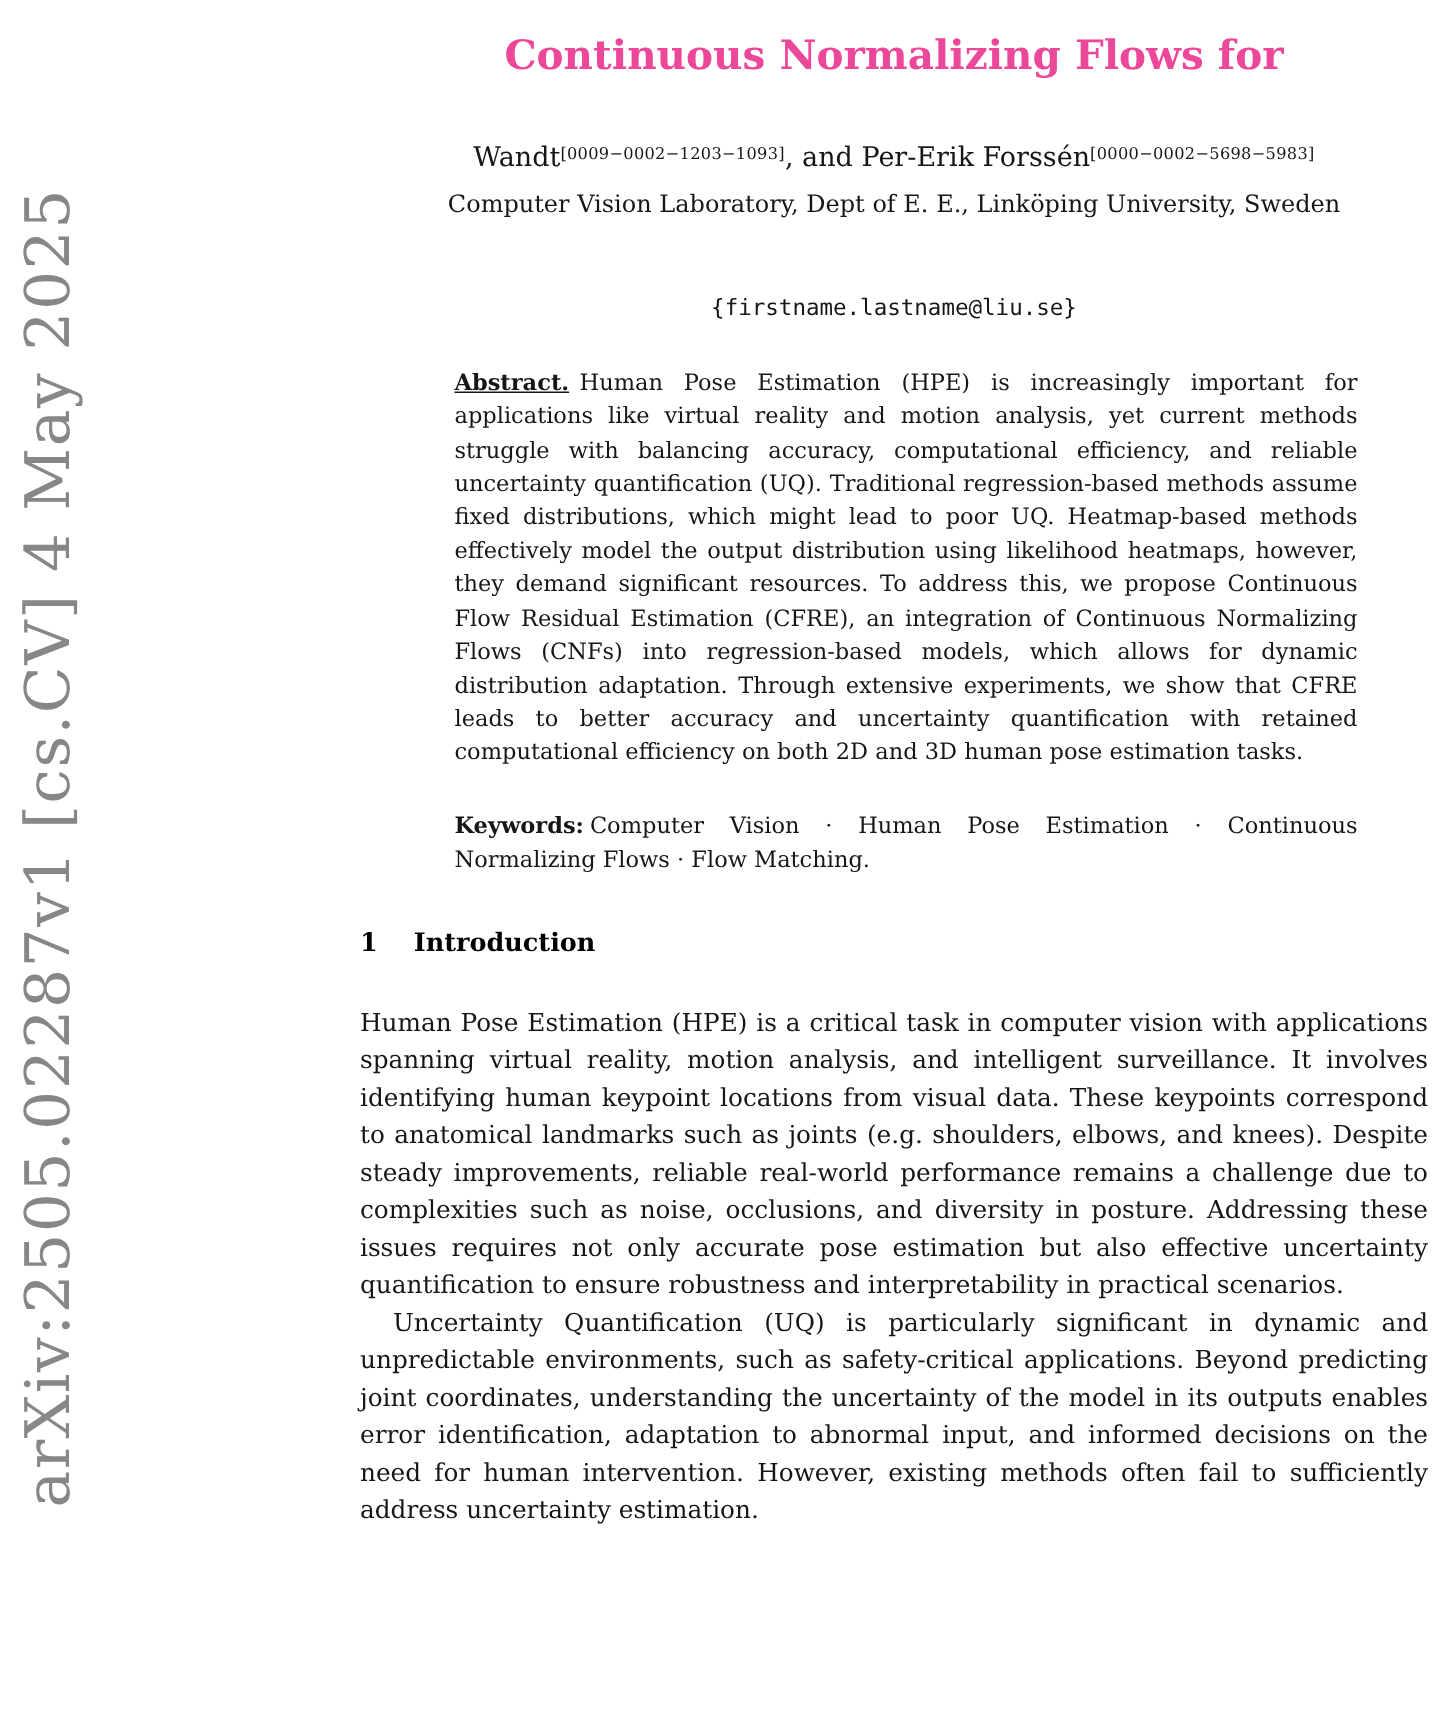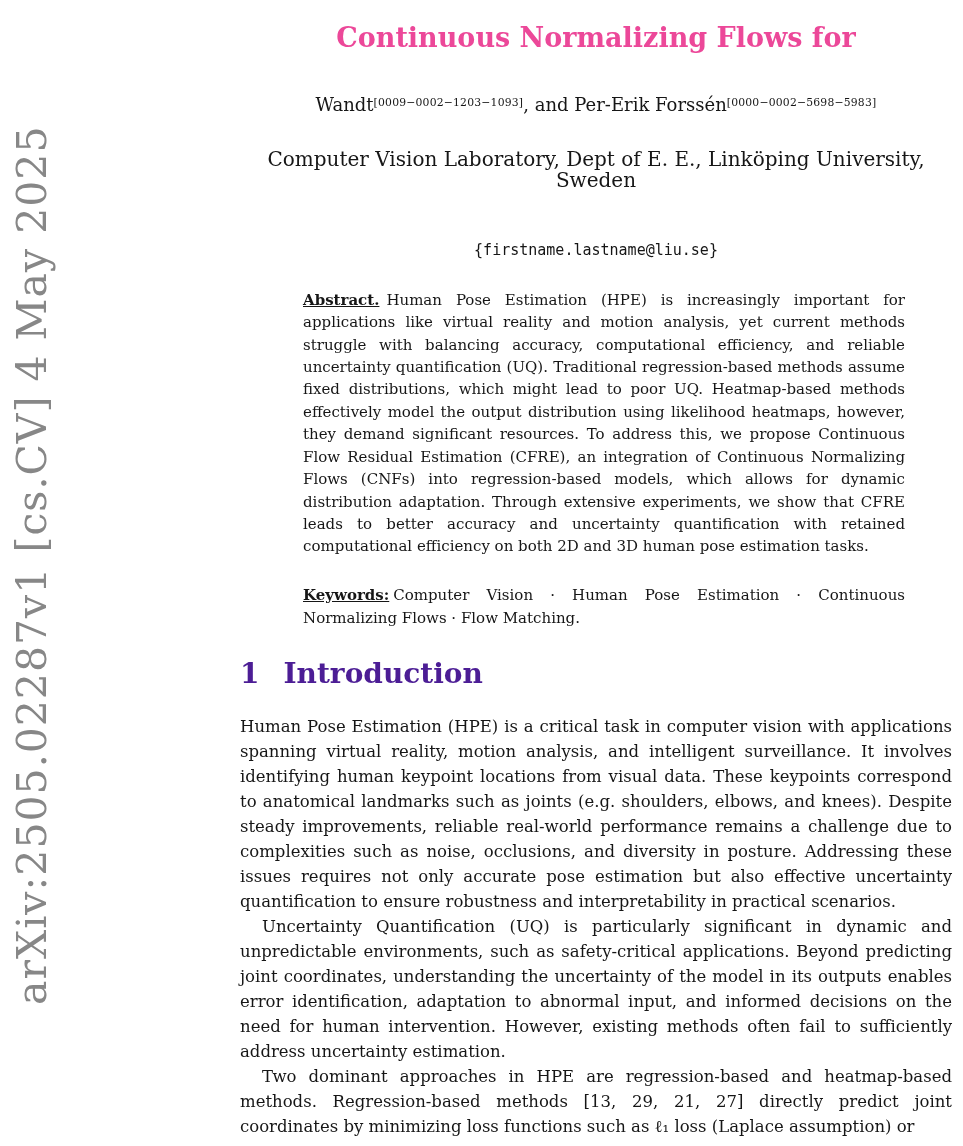--- a/index.html
+++ b/index.html
@@ -40,22 +40,22 @@
     font-size: 18px;
     line-height: 30px;
     text-align: center;
   }
   .authors sup {
     font-size: 0.60em;
     vertical-align: 0.45em;
     letter-spacing: 0.2px;
   }
   .affiliation {
-    margin-top: 29px;
-    font-size: 20px;
+    margin-top: 4px;
+    font-size: 16px;
     line-height: 21px;
     text-align: center;
   }
   .email {
     font-family: "DejaVu Sans Mono", monospace;
     font-size: 15px;
     line-height: 23px;
     text-align: center;
     margin-top: 48px;
   }
@@ -67,26 +67,26 @@
     text-align: justify;
   }
   .abstract .label { font-weight: bold; margin-right: 7px; text-decoration: underline; }
   .keywords {
     margin: 26px 47px 0 63px;
     width: 602px;
     font-size: 15px;
     line-height: 23px;
     text-align: justify;
   }
-  .keywords .label { font-weight: bold; margin-right: 4px; text-decoration: underline; }
+  .keywords .label { font-weight: bold; margin-right: 4px; }
   .section-heading {
     margin: 30px 0 0 0;
-    font-size: 28px; font-weight: bold;
+    font-size: 17px; font-weight: bold;
     line-height: 28px;
-    color: #4c1d95;
+    color: #000000;
   }
   .section-heading .secnum { margin-right: 24px; }
   p.bodytext {
     margin: 0;
     font-size: 16.5px;
     line-height: 25px;
     text-align: justify;
   }
   p.bodytext.first { margin-top: 26px; }
   p.bodytext.indent { text-indent: 22px; }
@@ -117,15 +117,14 @@
   <div class="keywords">
     <span class="label">Keywords:</span><span>Computer Vision · Human Pose Estimation · Continuous Normalizing Flows · Flow Matching.</span>
   </div>
 
   <h2 class="section-heading">
     <span class="secnum">1</span><span>Introduction</span>
   </h2>
 
   <p class="bodytext first">Human Pose Estimation (HPE) is a critical task in computer vision with applications spanning virtual reality, motion analysis, and intelligent surveillance. It involves identifying human keypoint locations from visual data. These keypoints correspond to anatomical landmarks such as joints (e.g. shoulders, elbows, and knees). Despite steady improvements, reliable real-world performance remains a challenge due to complexities such as noise, occlusions, and diversity in posture. Addressing these issues requires not only accurate pose estimation but also effective uncertainty quantification to ensure robustness and interpretability in practical scenarios.</p>
   <p class="bodytext indent">Uncertainty Quantification (UQ) is particularly significant in dynamic and unpredictable environments, such as safety-critical applications. Beyond predicting joint coordinates, understanding the uncertainty of the model in its outputs enables error identification, adaptation to abnormal input, and informed decisions on the need for human intervention. However, existing methods often fail to sufficiently address uncertainty estimation.</p>
-  <p class="bodytext indent">Two dominant approaches in HPE are regression-based and heatmap-based methods. Regression-based methods [13, 29, 21, 27] directly predict joint coordinates by minimizing loss functions such as ℓ₁ loss (Laplace assumption) or</p>
 
 </div>
 
 </body></html>

